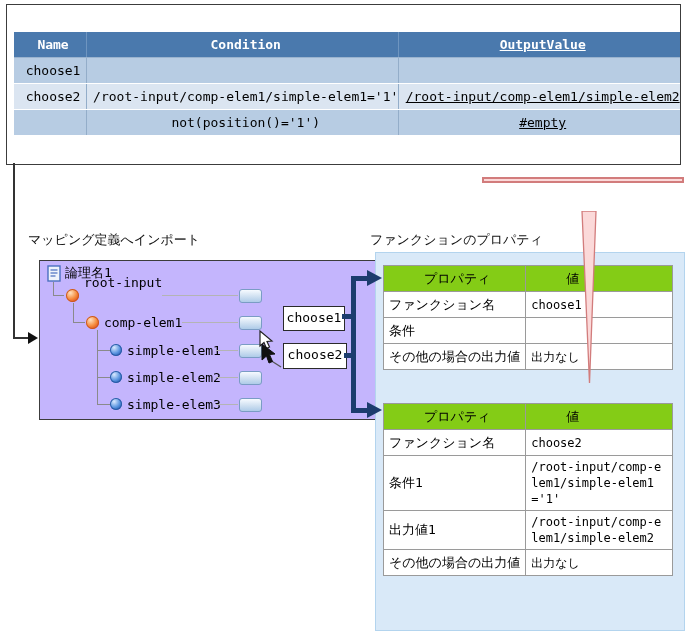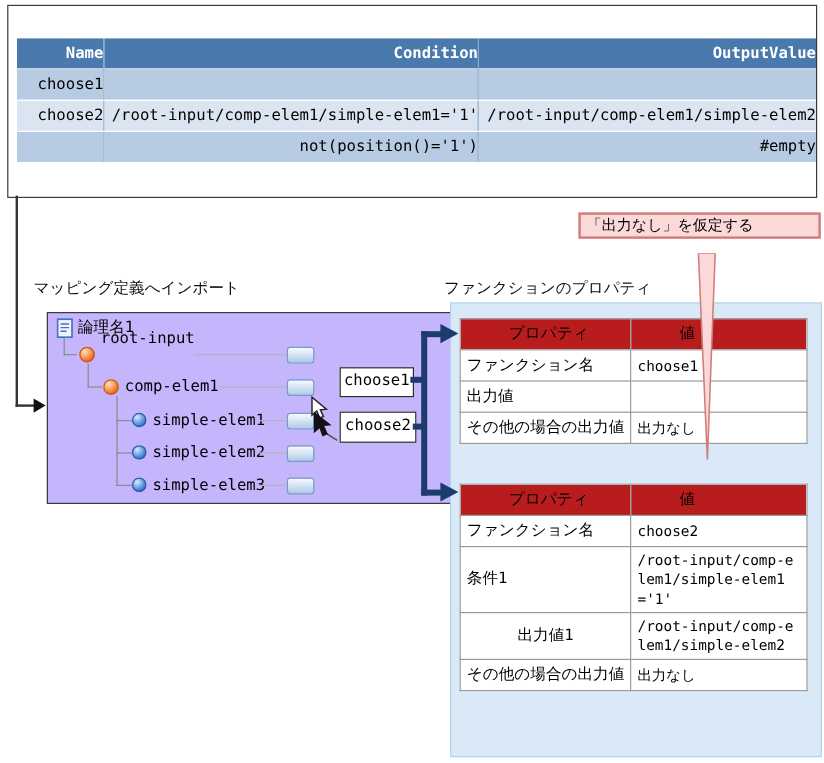--- a/index.html
+++ b/index.html
@@ -9,30 +9,30 @@
     font-size:13px;color:#000;
   }
   .abs{position:absolute;}
 
   
   .choose-box{left:6px;top:4px;width:673px;height:159px;border:1px solid #3c3c3c;background:#fff;}
   .choose-title{left:8px;top:3px;font-weight:bold;color:#0b2f6b;font-size:14px;letter-spacing:0;}
   .co-table{left:7px;top:27px;border-collapse:collapse;table-layout:fixed;}
   .co-table th,.co-table td{
     height:25px;padding:0 0 0 6px;overflow:hidden;white-space:nowrap;
-    font-weight:normal;text-align:right;font-size:13px;
+    font-weight:normal;text-align:center;font-size:13px;
   }
   .co-table th{
     background:#4a79ad;color:#fff;font-weight:bold;
     border-right:1px solid #6e95c0;border-bottom:1px solid #9ab3cf;
   }
   .co-table td{border-right:1px solid #93adc9;border-bottom:1px solid #ffffff;}
   .co-table tr.alt-a td{background:#b7cce3;}
   .co-table tr.alt-b td{background:#dbe5f1;}
-  .co-table th:last-child,.co-table td:last-child{border-right:none;}
+  .co-table th:last-child,.co-table td:last-child{border-right:none;text-decoration:underline;}
 
   
   .blk-line{background:#333;}
   .blk-arrow-right{width:0;height:0;border-left:10px solid #111;border-top:6px solid transparent;border-bottom:6px solid transparent;}
   .navy{background:#1c3c6e;z-index:5;}
   .navy-arrow{width:0;height:0;border-left:15px solid #1c3c6e;border-top:8px solid transparent;border-bottom:8px solid transparent;z-index:5;}
 
   
   .section-label{font-size:13px;color:#111;white-space:nowrap;}
 
@@ -50,21 +50,21 @@
   }
   .fn-box{border:1px solid #2a2a2a;background:#fff;text-align:center;font-size:13px;line-height:21px;z-index:4;}
 
   
   .prop-container{left:375px;top:252px;width:308px;height:377px;background:#d9e9f8;border:1px solid #b3d4ee;z-index:1;}
   .prop-table{border-collapse:collapse;table-layout:fixed;background:#fff;z-index:2;}
   .prop-table td{
     border:1px solid #9a9a9a;padding:3px 5px;vertical-align:middle;
     font-size:13px;line-height:16px;overflow:hidden;
   }
-  .prop-table tr.hdr td{background:#b91c1c;padding-left:40px;}
+  .prop-table tr.hdr td{background:#84cc16;padding-left:40px;}
   .prop-table td.val{font-size:12px;word-break:break-all;}
   .prop-table td.key{white-space:nowrap;}
 
   
   .callout{
     left:482px;top:177px;width:202px;background:#fbd9d9;border:2px solid #d27c7c;
     font-size:12.5px;line-height:16px;padding:1px 5px;z-index:8;box-sizing:border-box;
   }
   .callout-tail{left:576px;top:211px;z-index:7;}
 
@@ -185,21 +185,21 @@
   <tbody>
       <tr class="hdr">
     <td class="key" style="height:19px;">プロパティ</td>
     <td class="key">値</td>
   </tr>
   <tr>
     <td class="key" style="height:19px;">ファンクション名</td>
     <td class="val">choose1</td>
   </tr>
   <tr>
-    <td class="key" style="height:19px;">出力値</td>
+    <td class="key" style="height:19px;">条件</td>
     <td class="val"></td>
   </tr>
   <tr>
     <td class="key" style="height:19px;">その他の場合の出力値</td>
     <td class="val">出力なし</td>
   </tr>
 </tbody>
   </table>
 
 <table class="abs prop-table" style="left:383px;top:403px;">
@@ -214,28 +214,27 @@
   </tr>
   <tr>
     <td class="key" style="height:19px;">ファンクション名</td>
     <td class="val">choose2</td>
   </tr>
   <tr>
     <td class="key" style="height:44px;">条件1</td>
     <td class="val">/root-input/comp-elem1/simple-elem1='1'</td>
   </tr>
   <tr>
-    <td class="key" style="height:30px;text-align:center;">出力値1</td>
+    <td class="key" style="height:30px;">出力値1</td>
     <td class="val">/root-input/comp-elem1/simple-elem2</td>
   </tr>
   <tr>
     <td class="key" style="height:19px;">その他の場合の出力値</td>
     <td class="val">出力なし</td>
   </tr>
 </tbody>
   </table>
 
 <svg class="abs callout-tail" width="28" height="175" viewBox="0 0 28 175">
   <polygon points="6,0 20,0 13.5,172" fill="#fbd9d9" stroke="#d27c7c" stroke-width="1.3"></polygon>
 </svg>
 <div class="abs callout">
-  <div>「出力なし」を仮定する</div>
 </div>
 
 </body></html>

